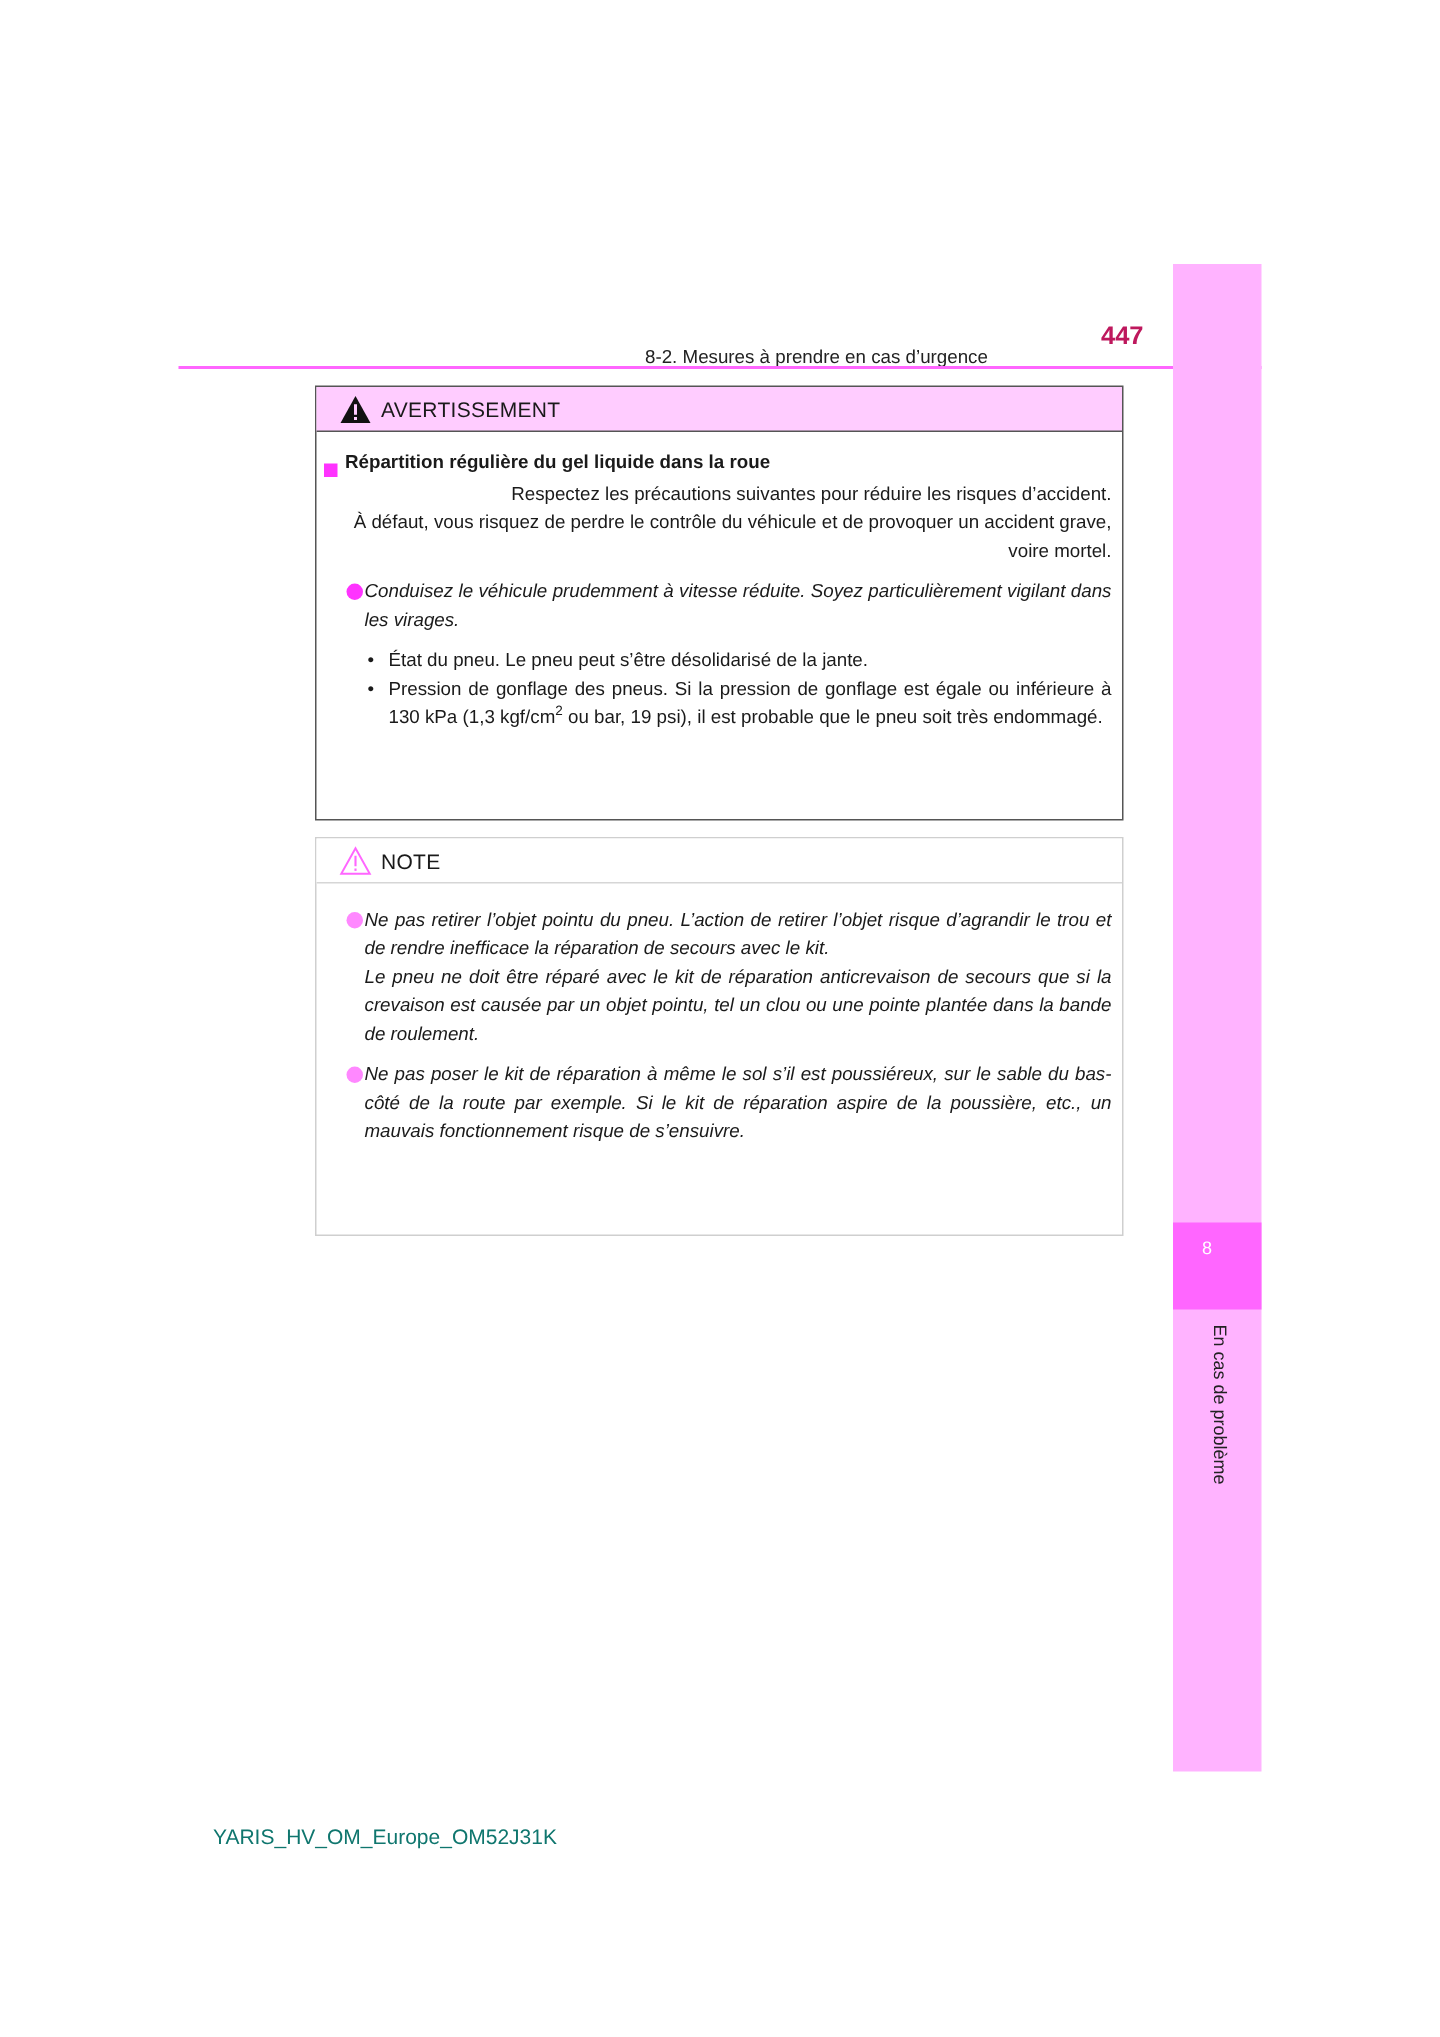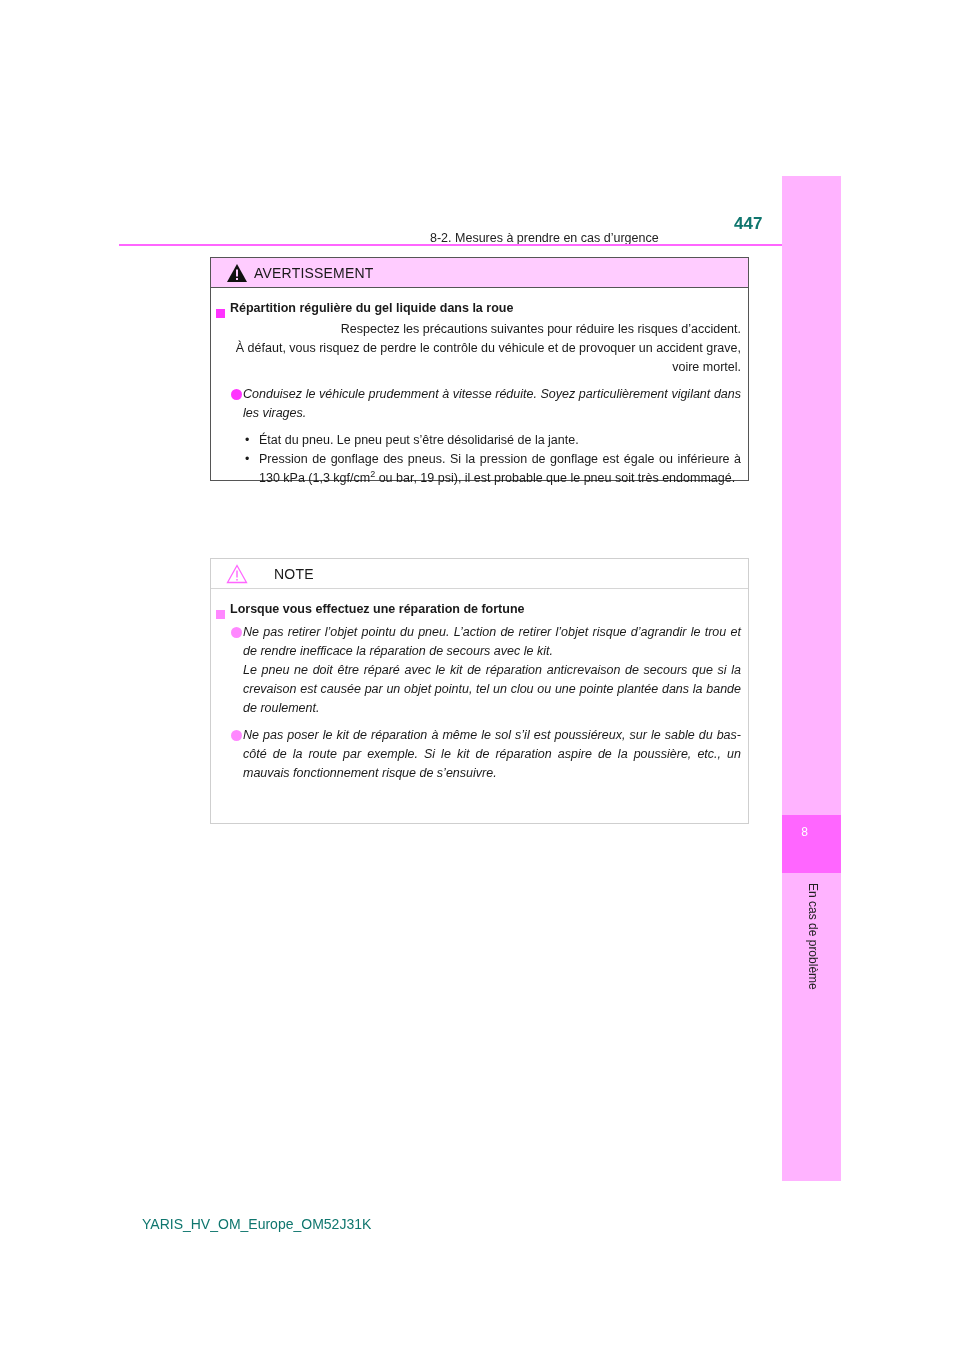--- a/index.html
+++ b/index.html
@@ -22,21 +22,21 @@
     top: 231px;
     font-size: 12.5px;
     color: #222;
   }
   .page-number {
     position: absolute;
     left: 734px;
     top: 214px;
     font-size: 17px;
     font-weight: bold;
-    color: #0f766e;
+    color: #be185d;
   }
   .header-rule {
     position: absolute;
     left: 119px;
     top: 244px;
     width: 722px;
     height: 2px;
     background: #ff66ff;
   }
   
@@ -77,21 +77,21 @@
   }
   
   .box {
     position: absolute;
     left: 210px;
     width: 539px;
     box-sizing: border-box;
   }
   .warning-box {
     top: 257px;
-    height: 224px;
+    height: 290px;
     border: 1.5px solid #555;
   }
   .note-box {
     top: 558px;
     height: 266px;
     border: 1.5px solid #cfcfcf;
   }
   .box-header {
     height: 29px;
     display: flex;
@@ -101,21 +101,20 @@
     color: #1a1a1a;
     letter-spacing: 0.2px;
   }
   .warning-box .box-header {
     background: #ffccff;
     border-bottom: 1.5px solid #555;
   }
   .note-box .box-header {
     background: #ffffff;
     border-bottom: 1.5px solid #d6d6d6;
-    gap: 20px;
   }
   .box-header .icon {
     width: 22px;
     height: 20px;
     margin-right: 6px;
     display: inline-flex;
   }
   .box-body {
     padding: 11px 7px 0 4px;
     font-size: 12.5px;
@@ -241,24 +240,20 @@
     <span class="icon">
       <svg width="22" height="20" viewBox="0 0 22 20">
         <polygon points="11,1.5 20.5,18.5 1.5,18.5" fill="none" stroke="#ff66ff" stroke-width="1.3"></polygon>
         <rect x="10.3" y="6.5" width="1.4" height="7" fill="#ff66ff"></rect>
         <rect x="10.3" y="15" width="1.4" height="1.6" fill="#ff66ff"></rect>
       </svg>
     </span>
     <span>NOTE</span>
   </div>
   <div class="box-body">
-    <div class="section-title">
-      <span class="square"></span>
-      <span>Lorsque vous effectuez une réparation de fortune</span>
-    </div>
 
     <div class="bullet-item" style="margin-top:4px">
       <span class="dot"></span>
       <span class="bullet-text">
         <span style="display:block">Ne pas retirer l’objet pointu du pneu. L’action de retirer l’objet risque d’agrandir le trou et de rendre inefficace la réparation de secours avec le kit.</span>
         <span style="display:block">Le pneu ne doit être réparé avec le kit de réparation anticrevaison de secours que si la crevaison est causée par un objet pointu, tel un clou ou une pointe plantée dans la bande de roulement.</span>
       </span>
     </div>
     <div class="bullet-item">
       <span class="dot"></span>

